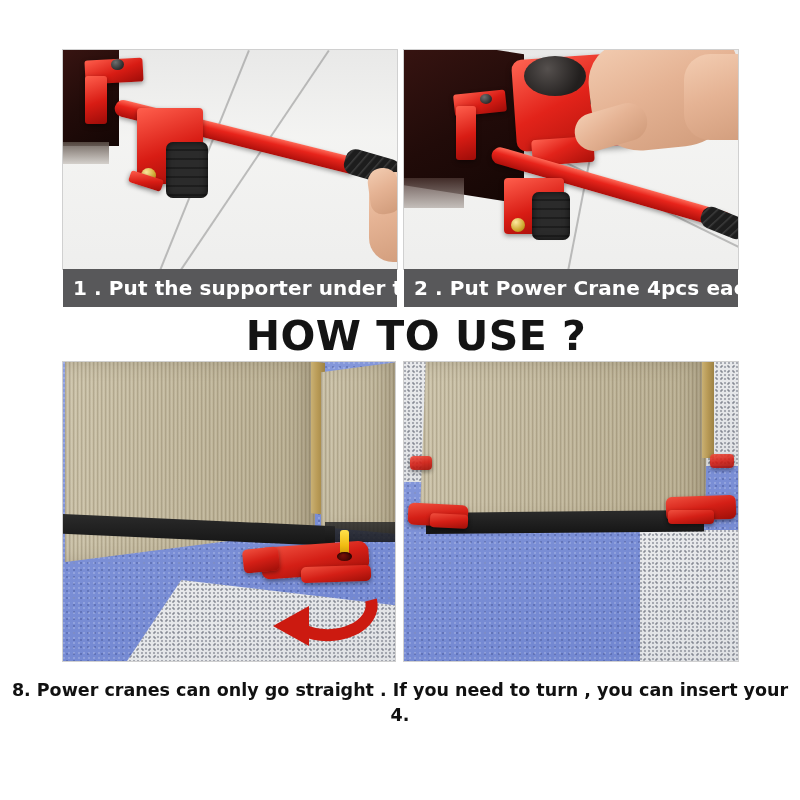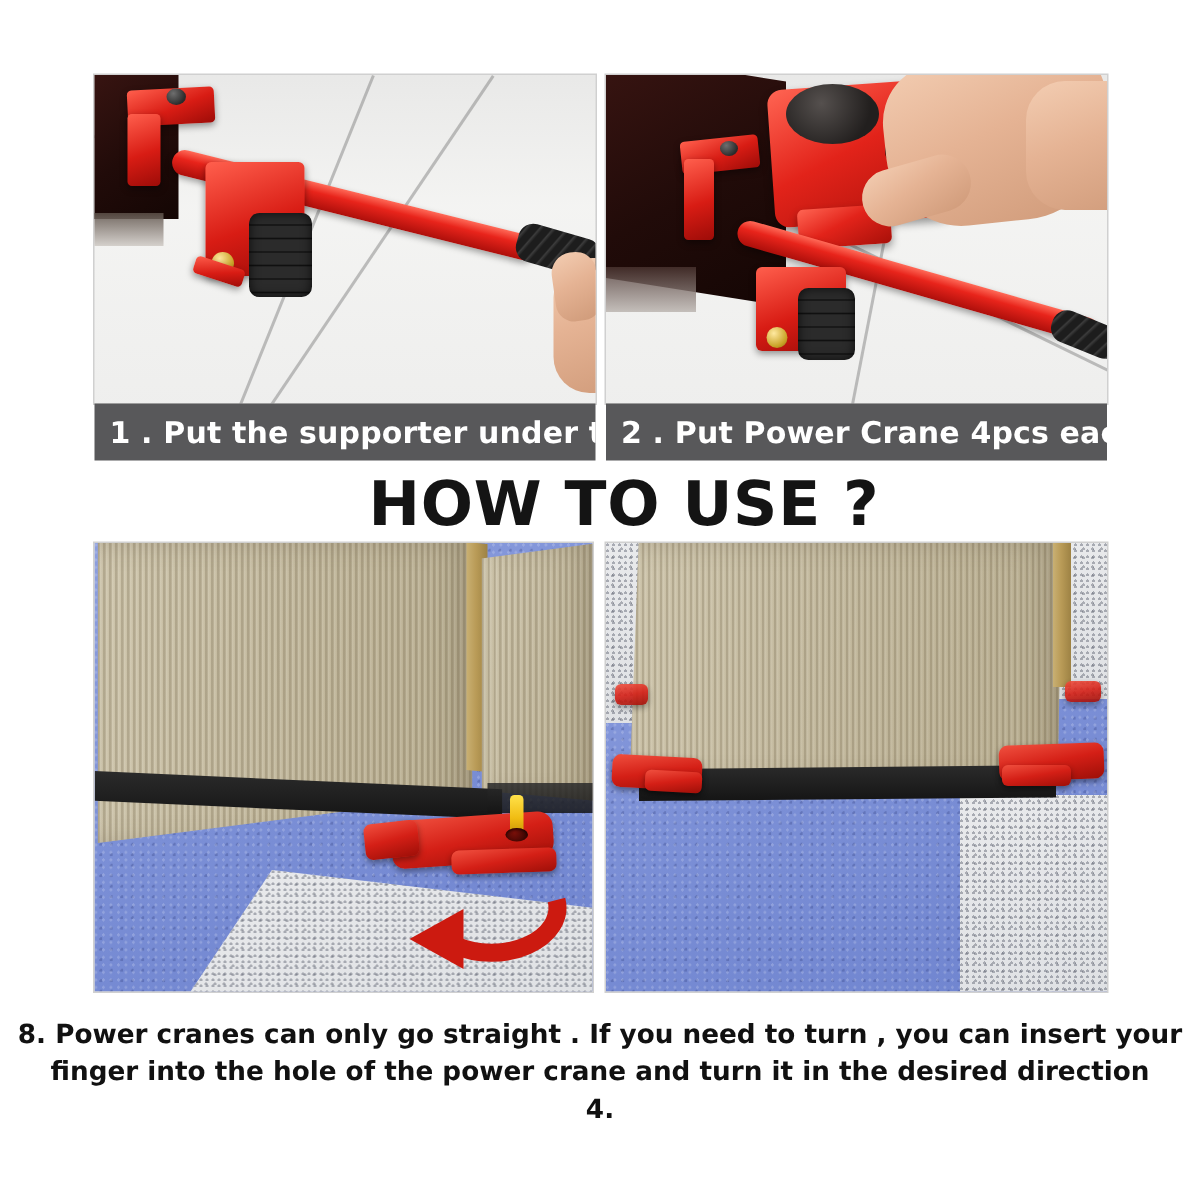--- a/index.html
+++ b/index.html
@@ -311,17 +311,16 @@
       <div class="crane-flat" style="left:26px; top:152px; width:38px; height:14px; border-radius:4px; transform:rotate(3deg);"></div>
       <div class="crane-flat" style="left:262px; top:134px; width:70px; height:24px; border-radius:6px; transform:rotate(-2deg);"></div>
       <div class="crane-flat" style="left:264px; top:148px; width:46px; height:14px; border-radius:4px;"></div>
       <div class="crane-flat" style="left:6px; top:94px; width:22px; height:14px; border-radius:4px; opacity:.9;"></div>
       <div class="crane-flat" style="left:306px; top:92px; width:24px; height:14px; border-radius:4px; opacity:.9;"></div>
     </div>
   </div>
 
   <div class="instructions" style="left:0px; top:678px; width:800px;">
     <span class="instr-line">8. Power cranes can only go straight . If you need to turn , you can insert your</span>
-    <span class="instr-line">finger into the hole of the power crane and turn it in the desired direction</span>
     <span class="instr-line">4.</span>
   </div>
 
 </div>
 
 </body></html>

